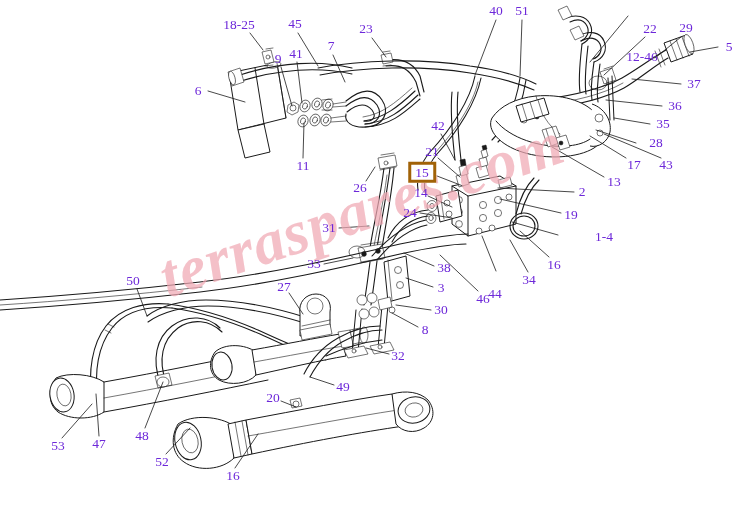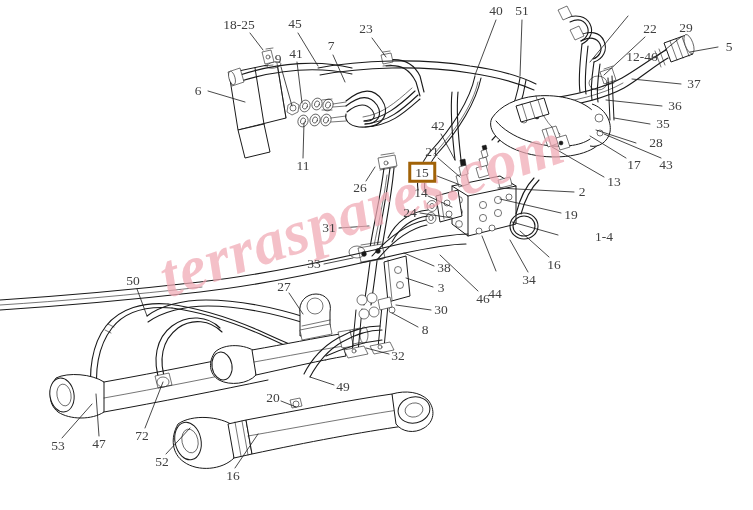--- a/index.html
+++ b/index.html
@@ -47,21 +47,21 @@
   #label-layer {
     position: absolute;
     left: 0; top: 0;
     width: 753px;
     height: 510px;
   }
   .label {
     position: absolute;
     font-family: "Liberation Serif", "DejaVu Serif", serif;
     font-size: 13.5px;
-    color: #404040;
+    color: #6d28d9;
     white-space: nowrap;
     line-height: 1;
     transform: translate(-50%, -50%);
     user-select: none;
   }
   .label.highlighted {
     border: 3px solid #a16207;
     padding: 1px 4px 0 4px;
     background: #ffffff;
     font-weight: 400;
@@ -484,20 +484,20 @@
       <div class="label" style="left: 410px; top: 213px;">24</div>
       <div class="label" style="left: 444px; top: 268px; text-align: center;">38</div>
       <div class="label" style="left: 441px; top: 288px;">3</div>
       <div class="label" style="left: 441px; top: 310px;">30</div>
       <div class="label" style="left: 425px; top: 330px;">8</div>
       <div class="label" style="left: 398px; top: 356px;">32</div>
       <div class="label" style="left: 284px; top: 287px;">27</div>
       <div class="label" style="left: 133px; top: 281px;">50</div>
       <div class="label" style="left: 343px; top: 387px;">49</div>
       <div class="label" style="left: 273px; top: 398px;">20</div>
-      <div class="label" style="left: 142px; top: 436px;">72</div>
+      <div class="label" style="left: 142px; top: 436px;">48</div>
       <div class="label" style="left: 99px; top: 444px;">47</div>
       <div class="label" style="left: 58px; top: 446px;">53</div>
       <div class="label" style="left: 162px; top: 462px;">52</div>
       <div class="label" style="left: 233px; top: 476px;">16</div>
     </div>
 
 </div>
 
 </body></html>

